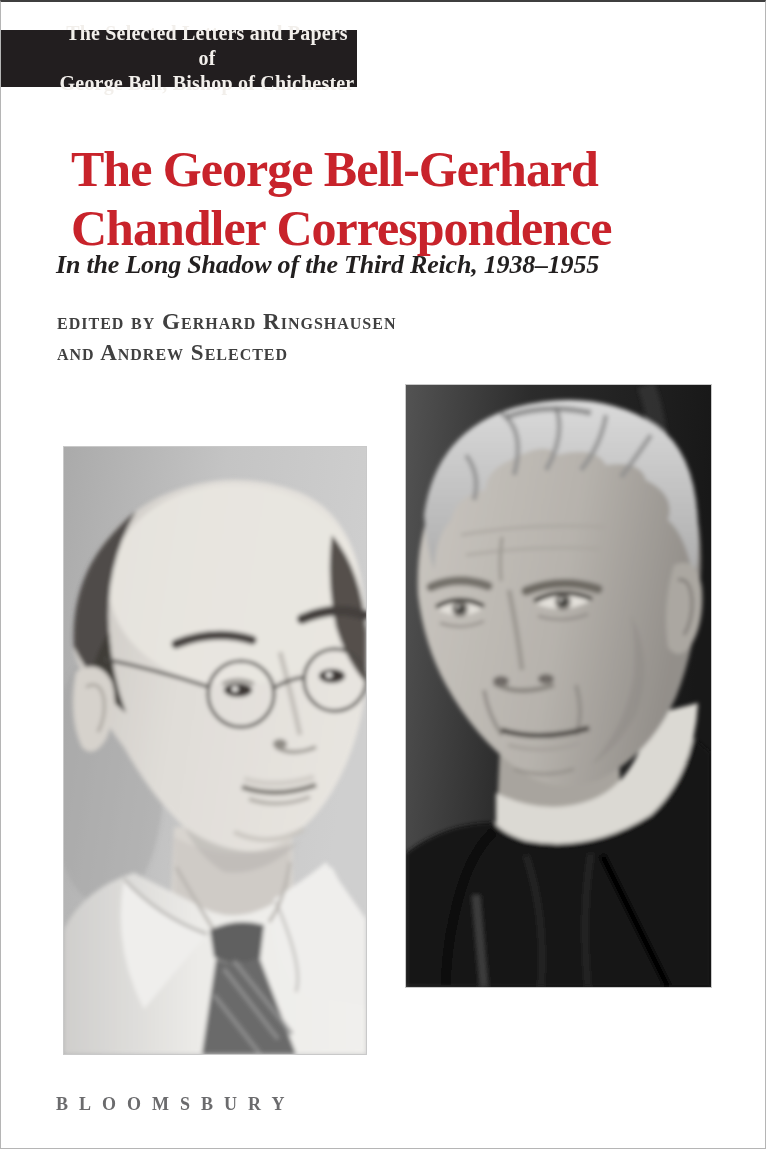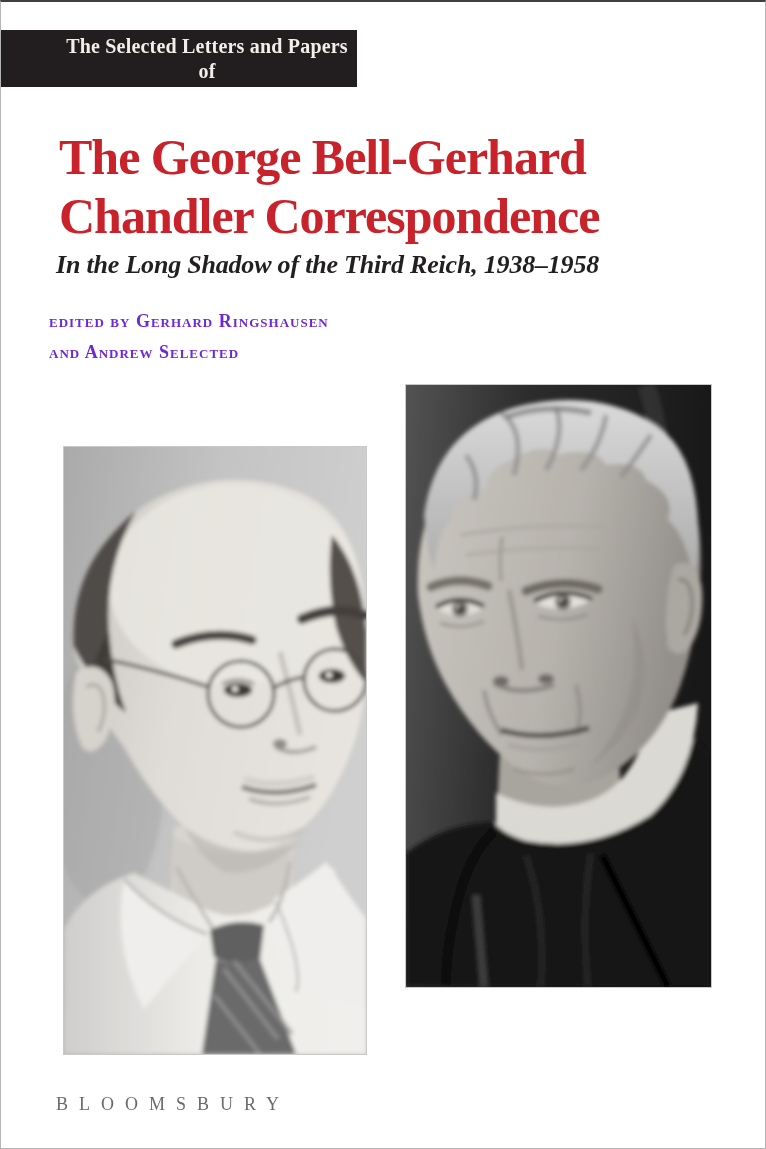--- a/index.html
+++ b/index.html
@@ -10,59 +10,60 @@
   }
   .series-banner {
     position:absolute; left:0; top:28px; width:356px; height:57px;
     background:#221e1f; color:#f2efeb;
     display:flex; flex-direction:column; justify-content:center; align-items:center;
     padding-left:56px; box-sizing:border-box;
     font-weight:bold; font-size:20px; line-height:25px; letter-spacing:0.2px;
     text-align:center;
   }
   .book-title {
-    position:absolute; left:54px; top:122px; margin:4px;
+    position:absolute; left:54px; top:122px; margin:16px;
     font-size:50px; line-height:59px; font-weight:bold; letter-spacing:-1px;
     color:#c8232b;
   }
   .book-subtitle {
     position:absolute; left:55px; top:248px; margin:0;
     font-size:26px; font-style:italic; font-weight:bold; letter-spacing:-0.2px;
     color:#221f1f;
   }
   .editors {
-    position:absolute; left:48px; top:304px;
+    position:absolute; left:56px; top:304px;
     font-variant:small-caps; font-weight:bold;
-    font-size:18px; line-height:31px; letter-spacing:1px;
-    color:#6d28d9;
+    font-size:23px; line-height:31px; letter-spacing:1px;
+    color:#404040;
   }
   .photo { position:absolute; overflow:hidden; background:#cccccc; box-shadow:0 0 0 1px #c9c9c9; }
   .photo-left  { left:63px;  top:445px; width:302px; height:607px; }
   .photo-right { left:405px; top:383px; width:305px; height:602px; }
   .photo svg { display:block; }
   .publisher {
     position:absolute; left:55px; top:1092px;
-    font-size:18px; letter-spacing:11px; color:#6b6b6d; font-weight:normal;
+    font-size:18px; letter-spacing:11px; color:#6b6b6d; font-weight:bold;
   }
 </style>
 </head>
 <body>
 
 <div class="cover">
 
   <div class="series-banner">
     <div>The Selected Letters and Papers of</div>
+    <div>George Bell, Bishop of Chichester</div>
   </div>
 
   <h1 class="book-title">
     <span>The George Bell-Gerhard</span><br>
     <span>Chandler Correspondence</span>
   </h1>
 
-  <h2 class="book-subtitle">In the Long Shadow of the Third Reich, 1938–1958</h2>
+  <h2 class="book-subtitle">In the Long Shadow of the Third Reich, 1938–1955</h2>
 
   <div class="editors">
     <div>edited by Gerhard Ringshausen</div>
     <div>and Andrew Selected</div>
   </div>
 
   <div class="photo photo-left">
     <svg width="302" height="607" viewBox="0 0 302 607">
       <defs>
         <linearGradient id="lbgG" x1="0" y1="0" x2="1" y2="0.3">

